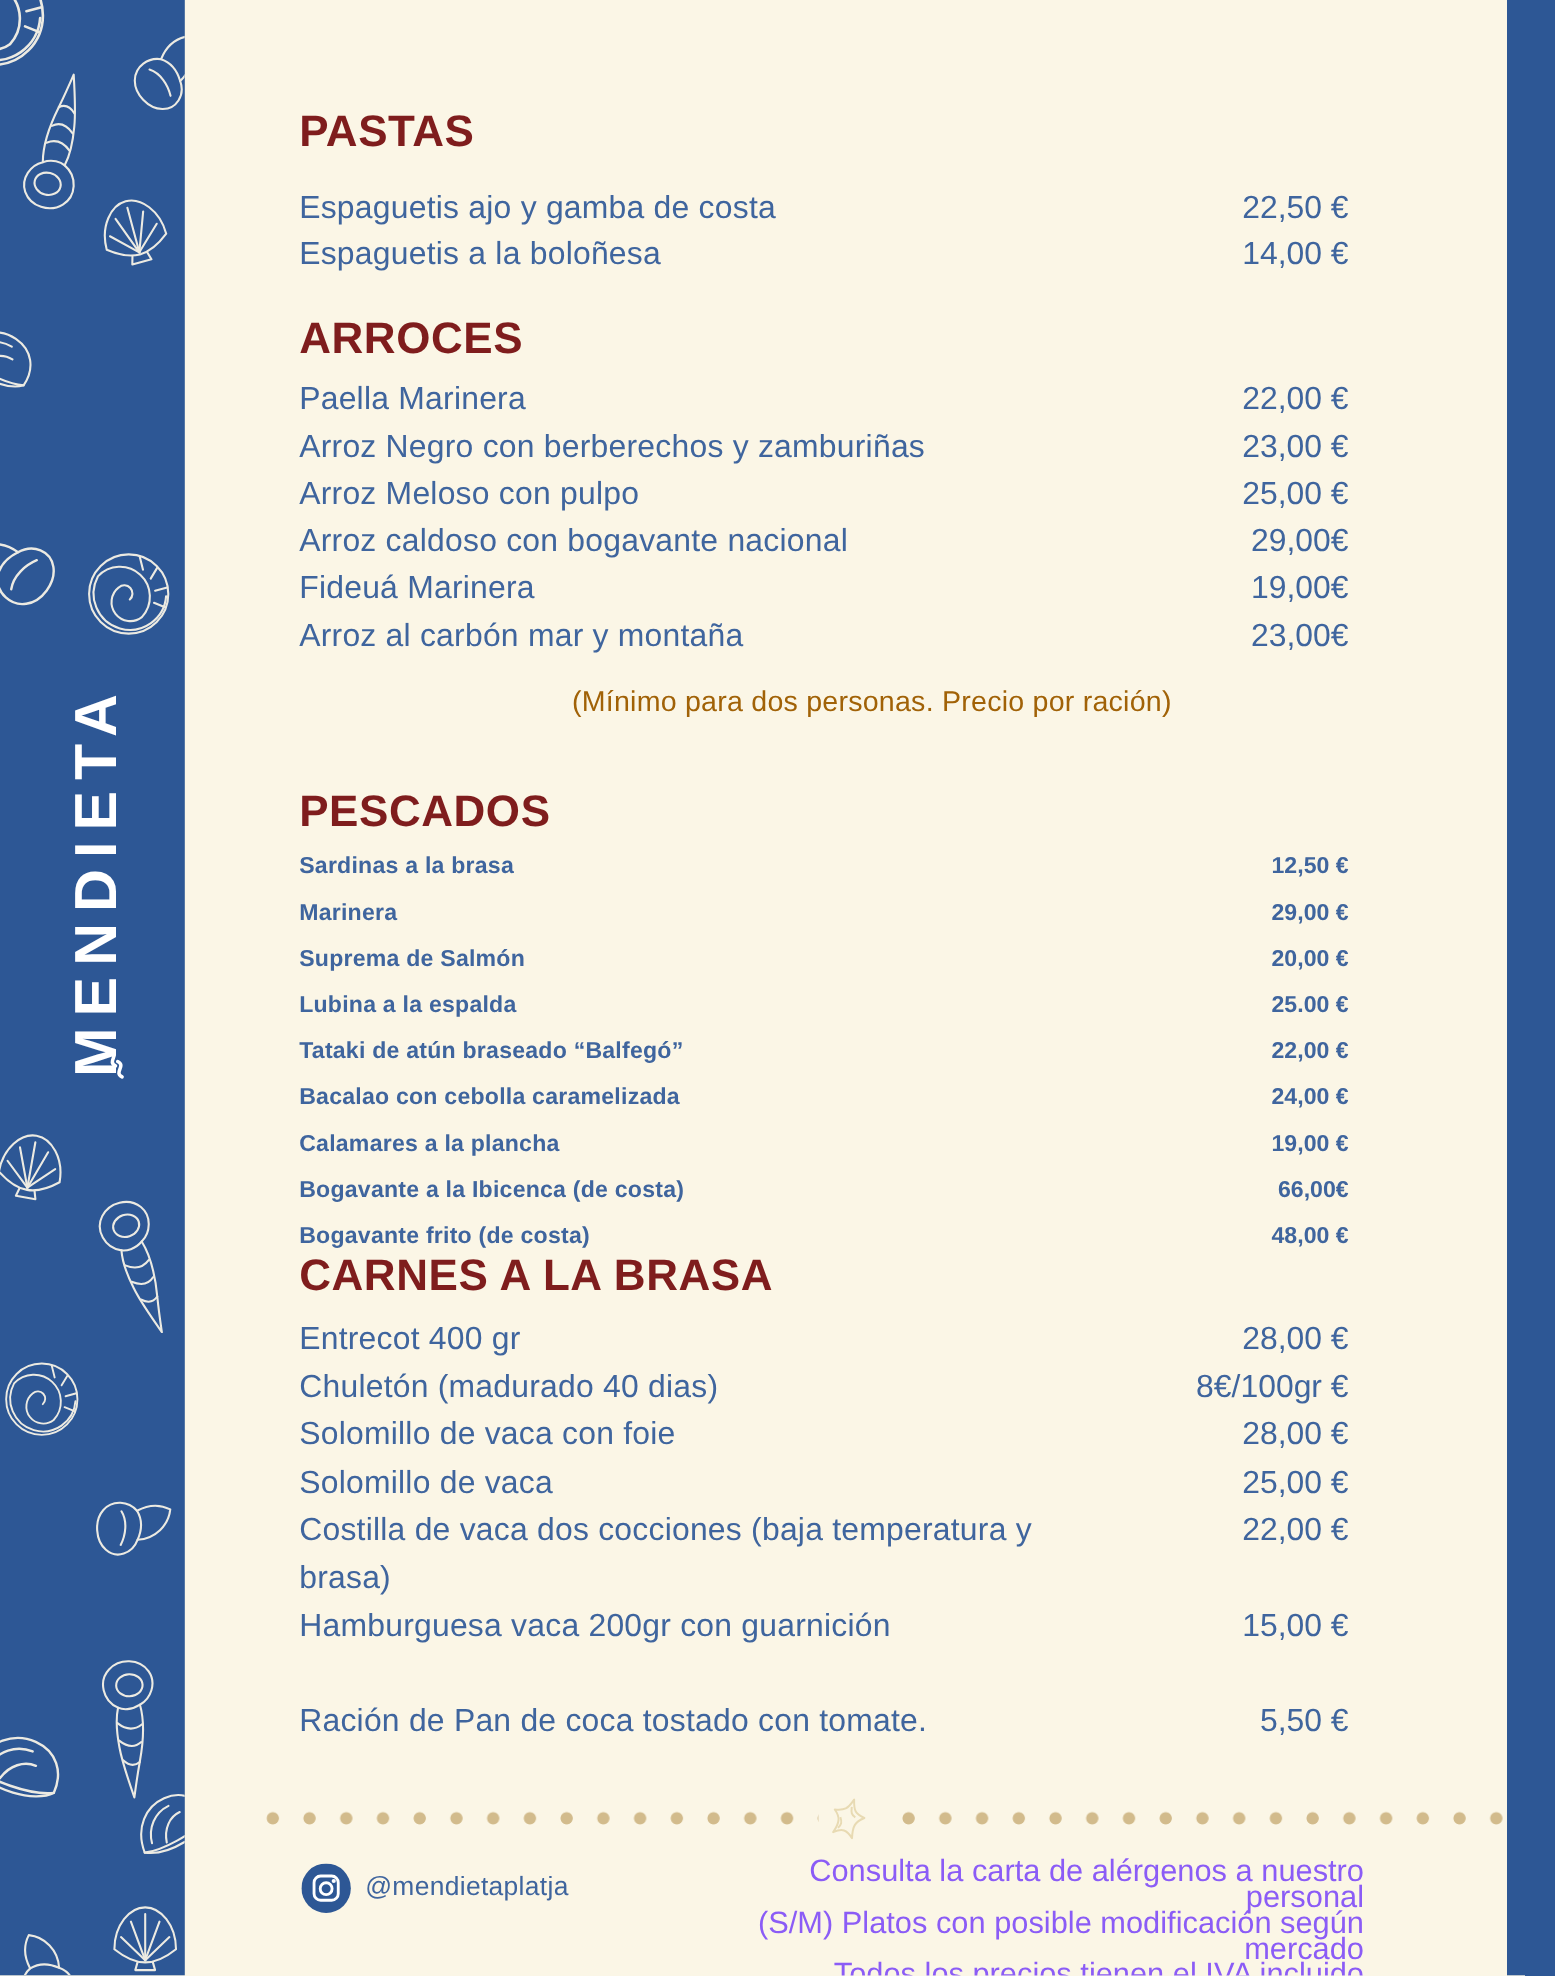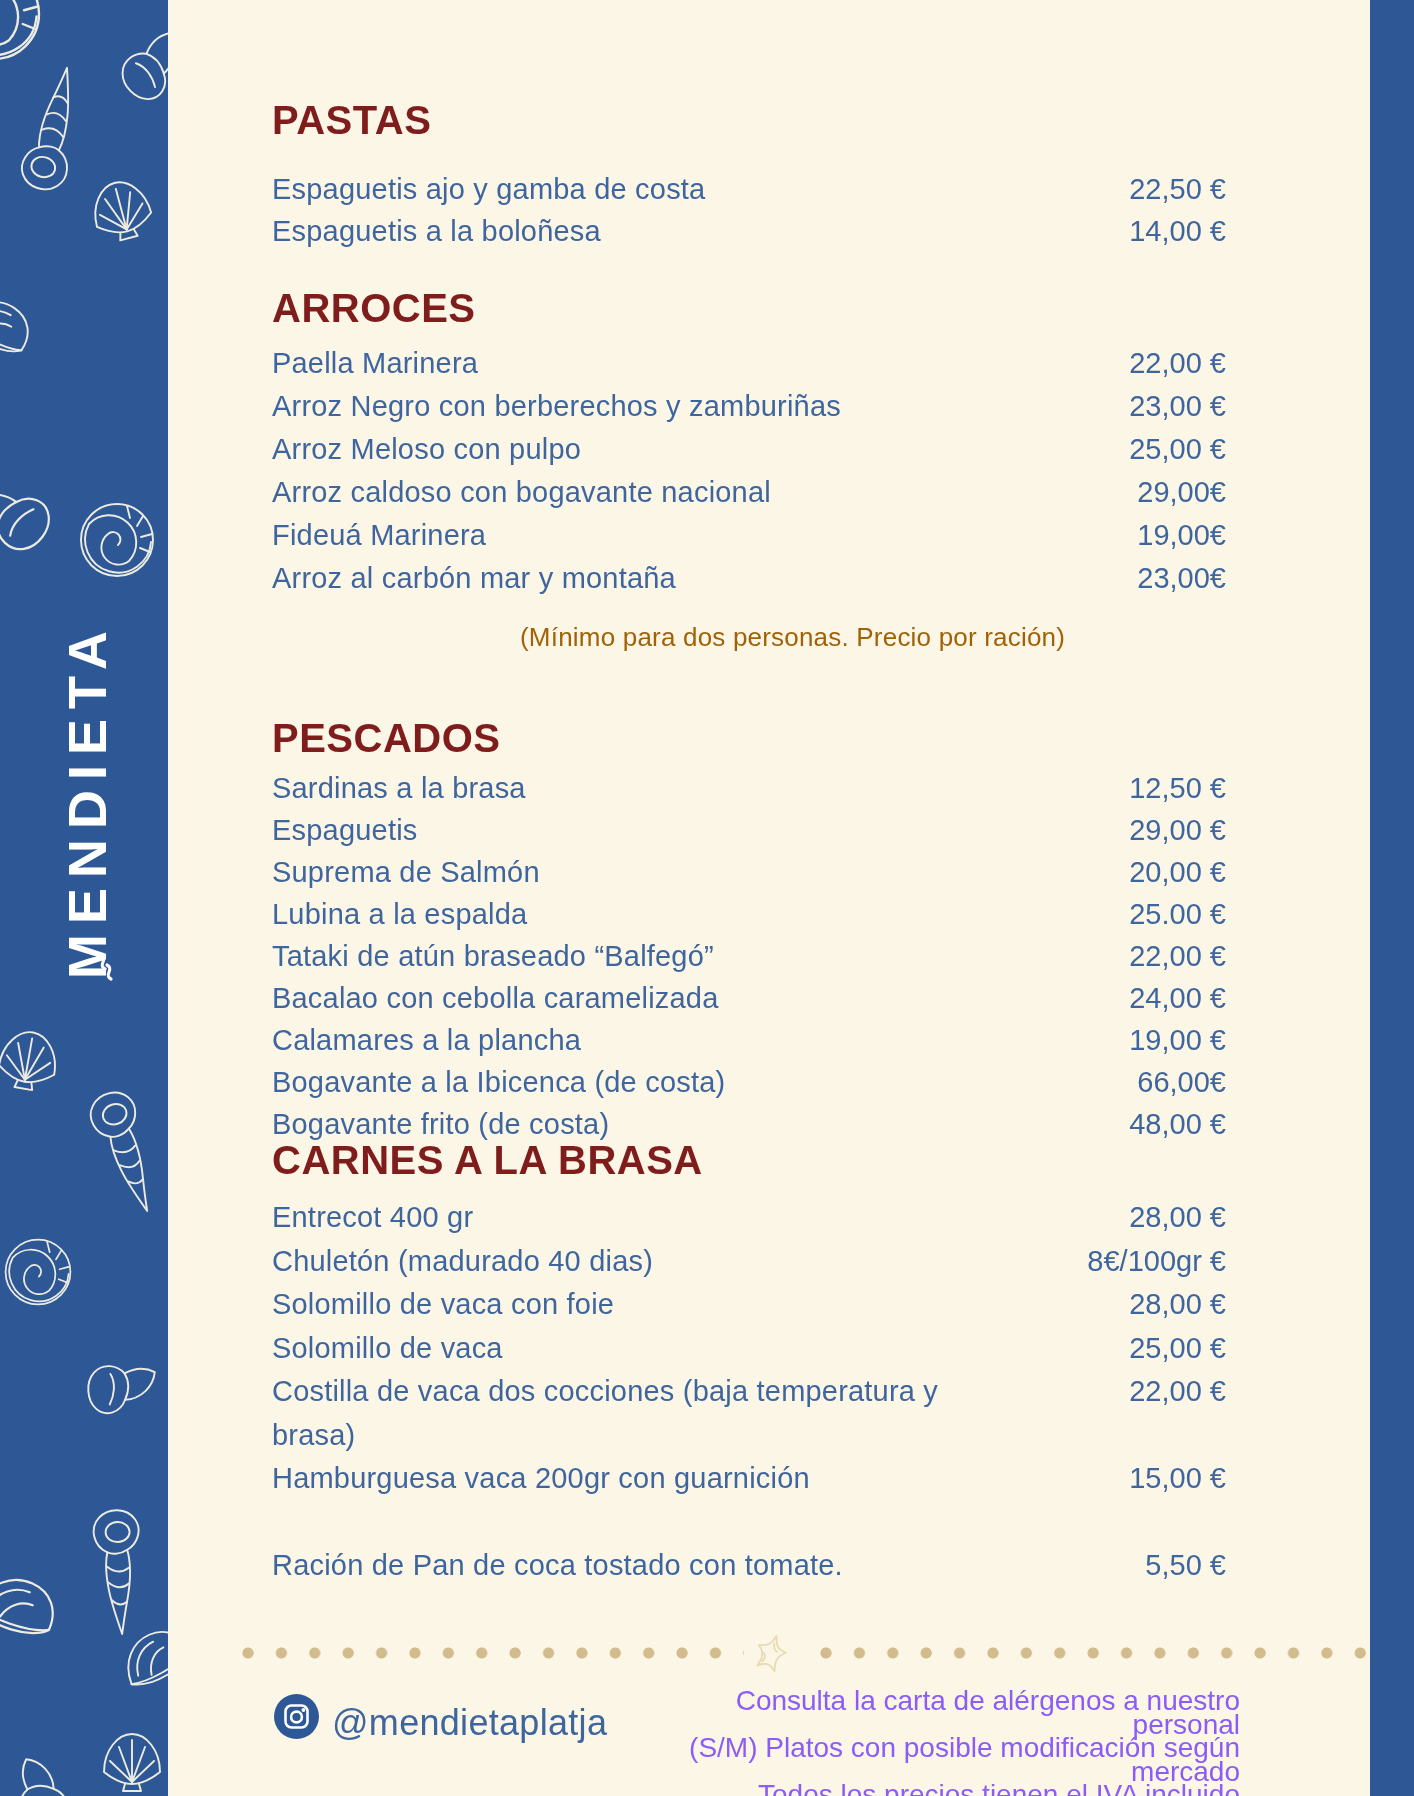--- a/index.html
+++ b/index.html
@@ -30,21 +30,21 @@
   .section-title{
     font-size:40px;line-height:40px;font-weight:800;
     color:#7f1d1d;letter-spacing:0.5px;
   }
   .rows{position:absolute;left:0;width:954px;}
   .row{display:flex;justify-content:space-between;align-items:flex-start;}
   .iname{max-width:740px;letter-spacing:0.2px;}
   .iprice{text-align:left;white-space:nowrap;}
   .sec-pastas{top:100px;}   .sec-pastas .rows{top:68px;line-height:42px;font-size:29px;}
   .sec-arroces{top:288px;}  .sec-arroces .rows{top:54px;line-height:43px;font-size:29px;}
-  .sec-pescados{top:681px;margin-top:37px;} .sec-pescados .rows{top:49px;line-height:42px;font-size:29px;}
+  .sec-pescados{top:681px;margin-top:37px;} .sec-pescados .rows{top:49px;line-height:42px;font-size:21px;font-weight:bold;}
   .sec-carnes{top:1140px;}  .sec-carnes .rows{top:56px;line-height:43.5px;font-size:29px;}
   .menu-note{
     position:absolute;left:520px;top:622px;font-size:26px;color:#a16207;
     letter-spacing:0.2px;
   }
   .extra-row{
     position:absolute;left:272px;top:1544px;width:954px;
     line-height:43px;font-size:29px;
   }
   
@@ -52,21 +52,21 @@
     position:absolute;top:1647px;height:12px;
     background-image:radial-gradient(circle at 6px 6px,#d2bb8c 5.2px,rgba(0,0,0,0) 5.9px);
     background-size:33.4px 12px;background-repeat:repeat-x;
   }
   .dots-left{left:242px;width:502px;}
   .dots-right{left:820px;width:552px;}
   .starfish{position:absolute;left:746px;top:1632px;}
   
   .ig-badge{position:absolute;left:274px;top:1694px;width:45px;height:45px;}
   .ig-handle{
-    position:absolute;left:332px;top:1702px;font-size:36px;color:#3f659e;
+    position:absolute;left:332px;top:1702px;font-size:24px;color:#3f659e;
     letter-spacing:0.3px;
   }
   .footer-notes{
     position:absolute;right:174px;top:1689px;width:600px;
     text-align:right;font-size:28px;line-height:23.5px;color:#8b5cf6;
   }
 </style>
 </head>
 <body>
 
@@ -183,21 +183,21 @@
 <div class="menu-note">(Mínimo para dos personas. Precio por ración)</div>
 
 <div class="section sec-pescados">
   <div class="section-title">PESCADOS</div>
   <div class="rows">
       <div class="row">
         <span class="iname">Sardinas a la brasa</span>
         <span class="iprice">12,50 €</span>
       </div>
       <div class="row">
-        <span class="iname">Espaguetis</span>
+        <span class="iname">Marinera</span>
         <span class="iprice">29,00 €</span>
       </div>
       <div class="row">
         <span class="iname">Suprema de Salmón</span>
         <span class="iprice">20,00 €</span>
       </div>
       <div class="row">
         <span class="iname">Lubina a la espalda</span>
         <span class="iprice">25.00 €</span>
       </div>

